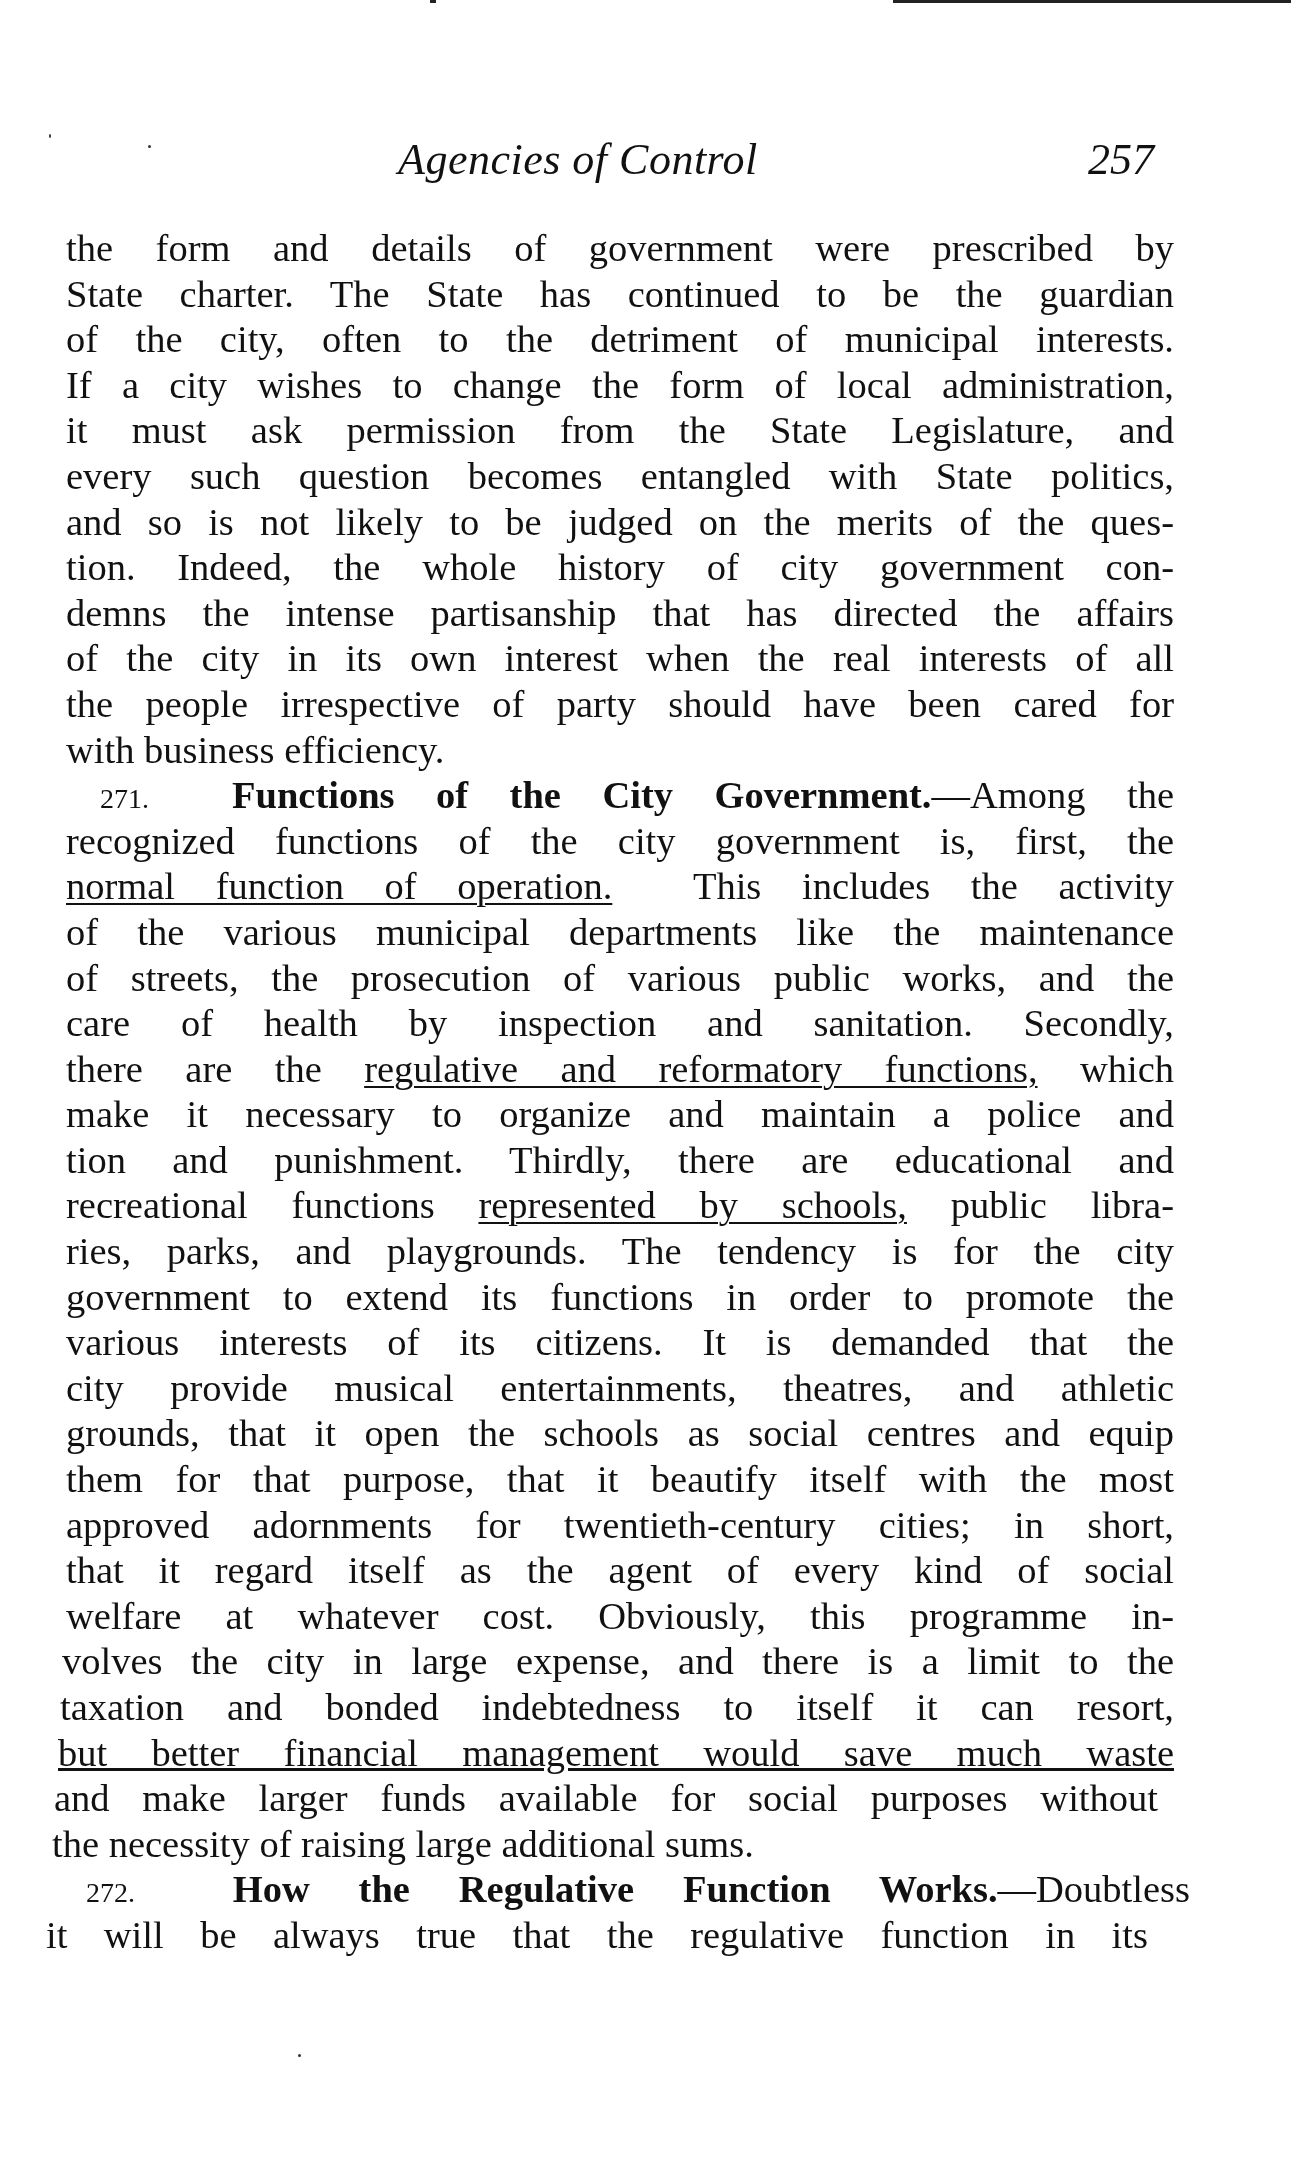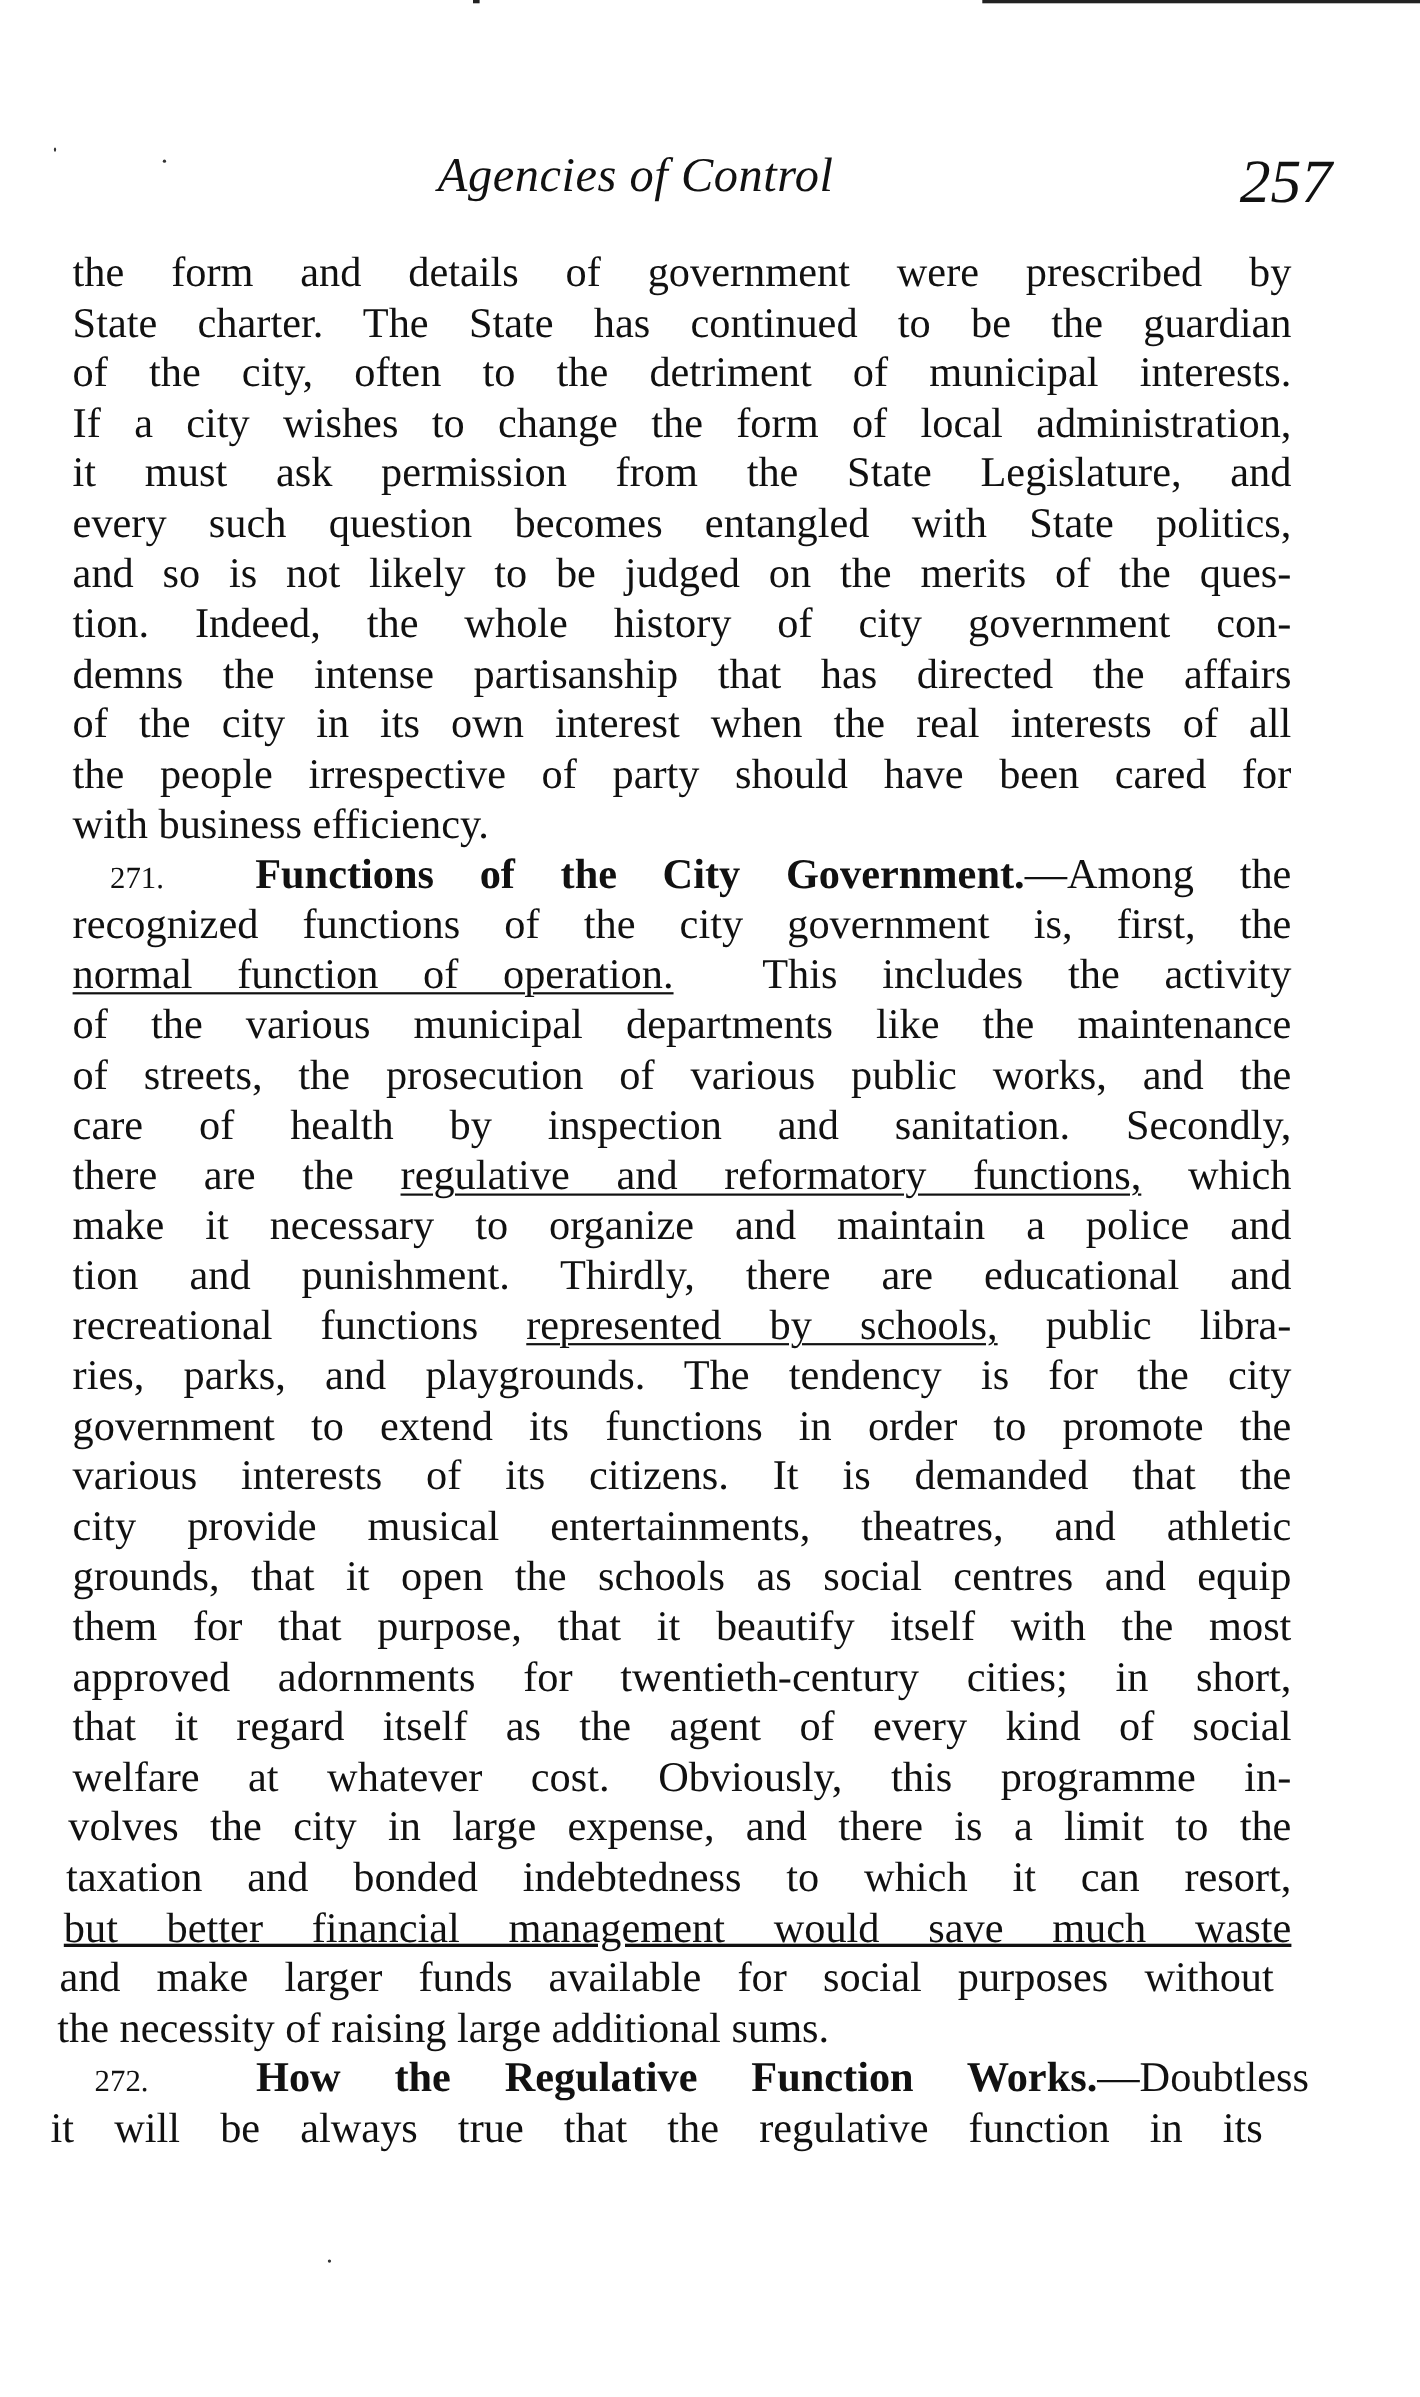--- a/index.html
+++ b/index.html
@@ -1,20 +1,20 @@
 <!DOCTYPE html>
 <html><head>
 <meta charset="utf-8">
 <style>
   html, body { margin:0; padding:0; background:#ffffff; }
   body { width:1291px; height:2179px; position:relative; overflow:hidden; font-family:"Liberation Serif", "DejaVu Serif", serif; color:#111; }
   .topline { position:absolute; top:0; height:3px; background:#222; }
   .header { position:absolute; top:134px; left:0; width:1132px; height:60px;font-family:Liberation Serif, serif; }
   .running-title { position:absolute; left:398px; top:0; font-style:italic; font-size:44px; letter-spacing:0.5px; }
-  .page-number { position:absolute; left:1127px; top:0; font-size:56px; font-style:italic; }
+  .page-number { position:absolute; left:1088px; top:0; font-size:44px; font-style:italic; }
   .body { position:absolute; left:66px; top:226px; width:1108px; }
   .line { display:block; font-size:38.5px; line-height:45.6px; height:45.6px; white-space:nowrap; text-align:justify; text-align-last:justify; }
   .line.last { text-align-last:left; }
   .indent { padding-left:34px; }
   .b { font-weight:bold; }
   .u { text-decoration:underline; text-decoration-thickness:2px; text-underline-offset:4px; }
   .num { font-size:28px; }
   .speck { position:absolute; width:3px; height:3px; background:#333; border-radius:50%; }
 </style>
 </head>
@@ -73,21 +73,21 @@
     <span class="line">ries, parks, and playgrounds.  The tendency is for the city</span>
     <span class="line">government to extend its functions in order to promote the</span>
     <span class="line">various interests of its citizens.  It is demanded that the</span>
     <span class="line">city provide musical entertainments, theatres, and athletic</span>
     <span class="line">grounds, that it open the schools as social centres and equip</span>
     <span class="line">them for that purpose, that it beautify itself with the most</span>
     <span class="line">approved adornments for twentieth-century cities; in short,</span>
     <span class="line">that it regard itself as the agent of every kind of social</span>
     <span class="line">welfare at whatever cost.  Obviously, this programme in-</span>
     <span class="line" style="margin-left:-4px;">volves the city in large expense, and there is a limit to the</span>
-    <span class="line" style="margin-left:-6px;">taxation and bonded indebtedness to which it can resort,</span>
+    <span class="line" style="margin-left:-6px;">taxation and bonded indebtedness to itself it can resort,</span>
     <span class="line" style="margin-left:-8px;text-decoration:underline;">but better financial management would save much waste</span>
     <span class="line" style="margin-left:-12px; width:calc(100% - 4px);">and make larger funds available for social purposes without</span>
     <span class="line last" style="margin-left:-14px;">the necessity of raising large additional sums.</span>
   </div>
 
   <div>
     <span class="line indent" style="margin-left:-14px; width:calc(100% - 4px);">
       <span class="num">272.</span>&nbsp;
       <span class="b">How the Regulative Function Works.</span><span>—Doubtless</span>
     </span>

